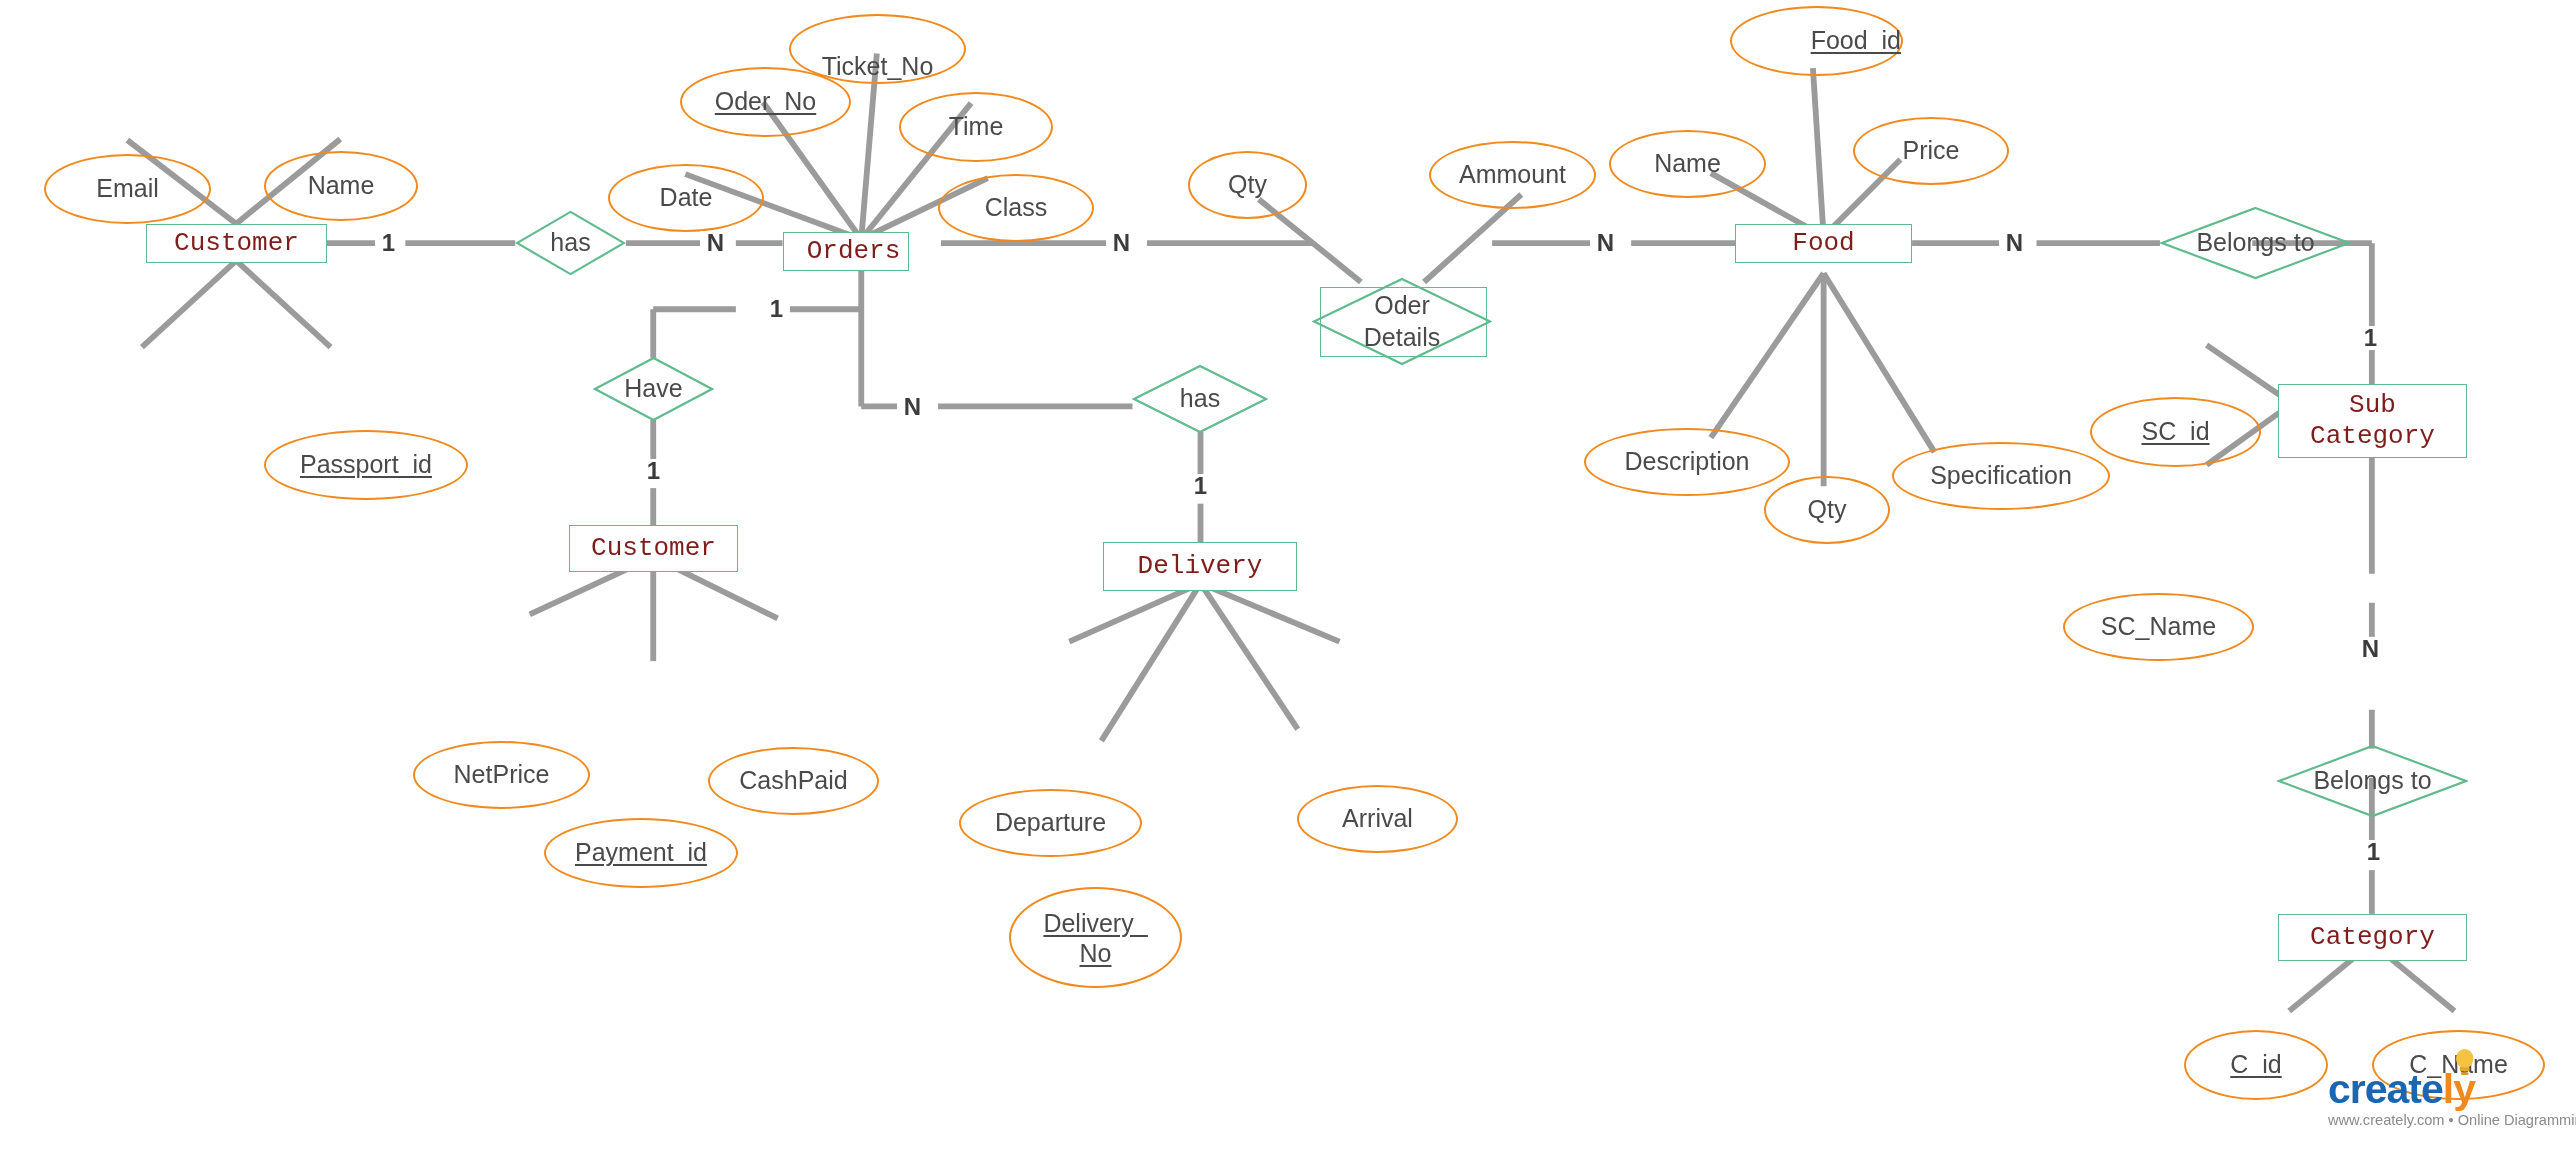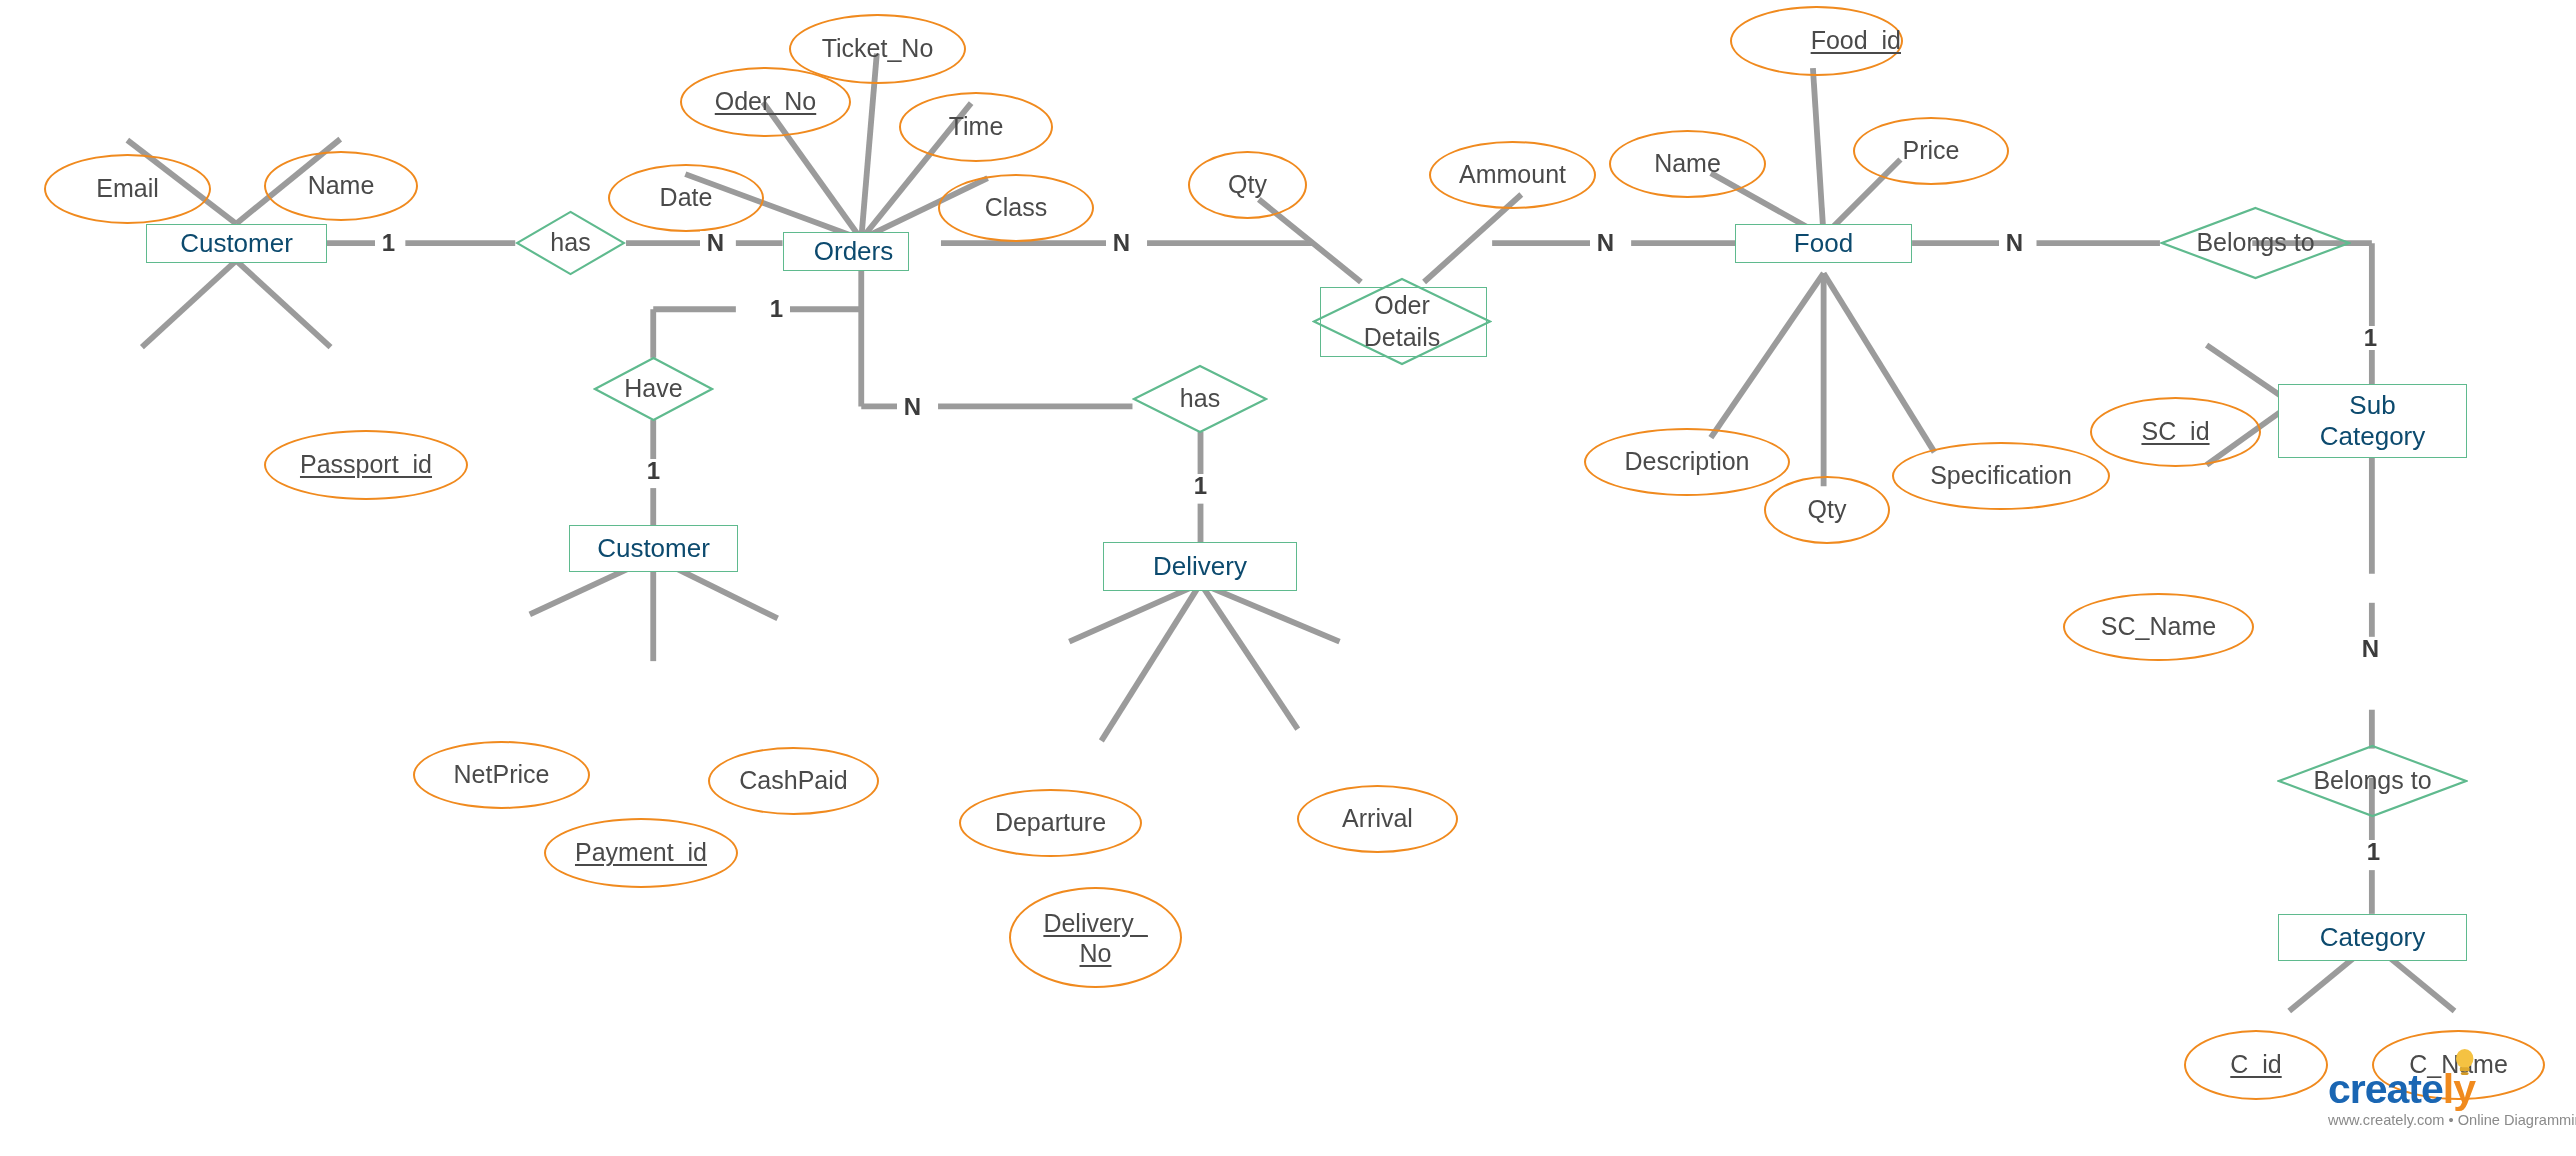--- a/index.html
+++ b/index.html
@@ -28,21 +28,22 @@
     justify-content:center;
     text-align:center;
     box-sizing:border-box;
     line-height:1.18;
   }
   
   .entity{
     border:1.9px solid #5fba8e;
     background:#ffffff;
     font-size:26px;
-    color:#0c4a6e;
+    color:#7f1d1d;
+    font-family:Liberation Mono, monospace;
   }
   
   .attr{
     border:2.4px solid #f08a1e;
     border-radius:50%;
     background:transparent;
     font-size:25px;
     color:#4a4a4a;
   }
   .attr.pk > span{
@@ -266,21 +267,21 @@
   <div class="node attr" style="left:44px;top:154px;width:167px;height:70px;">
     <span>Email</span>
   </div>
   <div class="node attr" style="left:264px;top:151px;width:154px;height:70px;">
     <span>Name</span>
   </div>
   <div class="node attr pk" style="left:264px;top:430px;width:204px;height:70px;">
     <span>Passport_id</span>
   </div>
 
-  <div class="node attr" style="left:789px;top:13.6px;width:177px;height:70px;">
+  <div class="node attr" style="left:789px;top:13.6px;width:177px;height:70px;align-items:flex-end;">
     <span>Ticket_No</span>
   </div>
   <div class="node attr pk" style="left:680px;top:67px;width:171px;height:70px;">
     <span>Oder_No</span>
   </div>
   <div class="node attr" style="left:899px;top:92px;width:154px;height:70px;">
     <span>Time</span>
   </div>
   <div class="node attr" style="left:608px;top:164px;width:156px;height:68px;">
     <span>Date</span>

